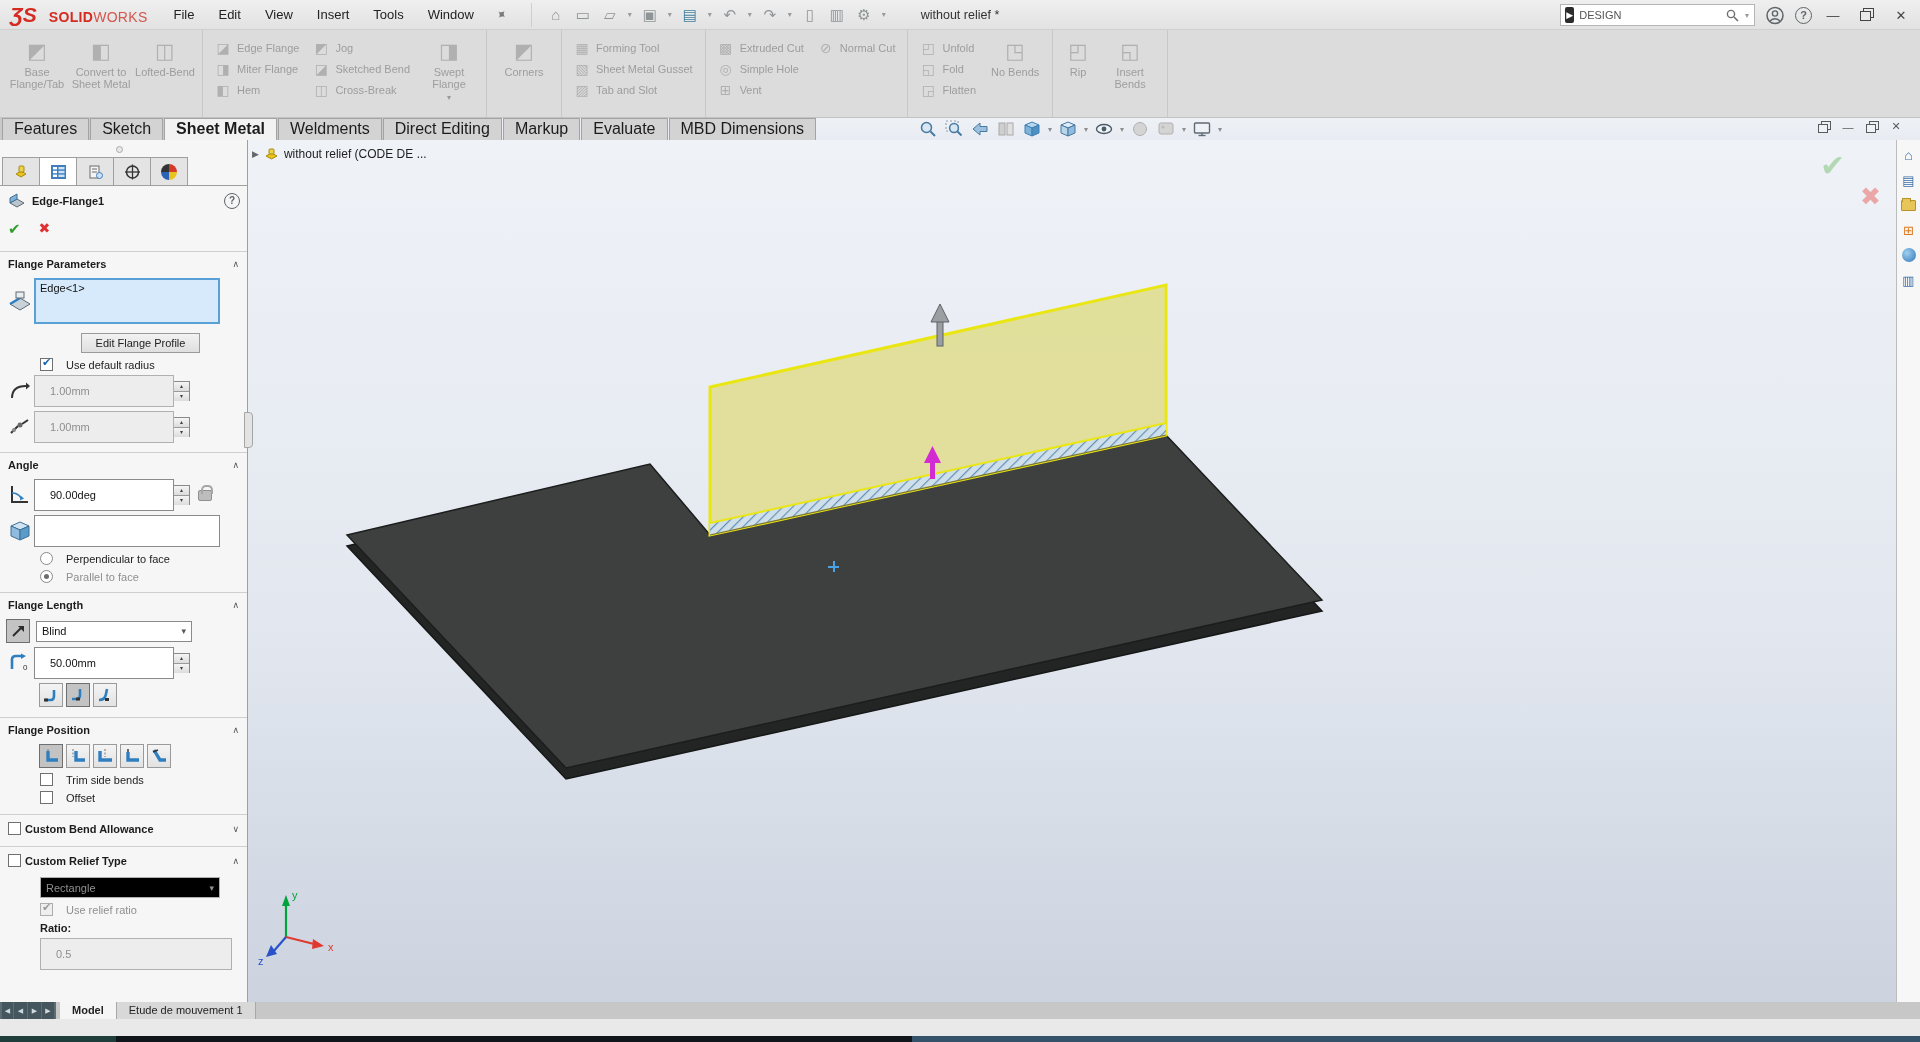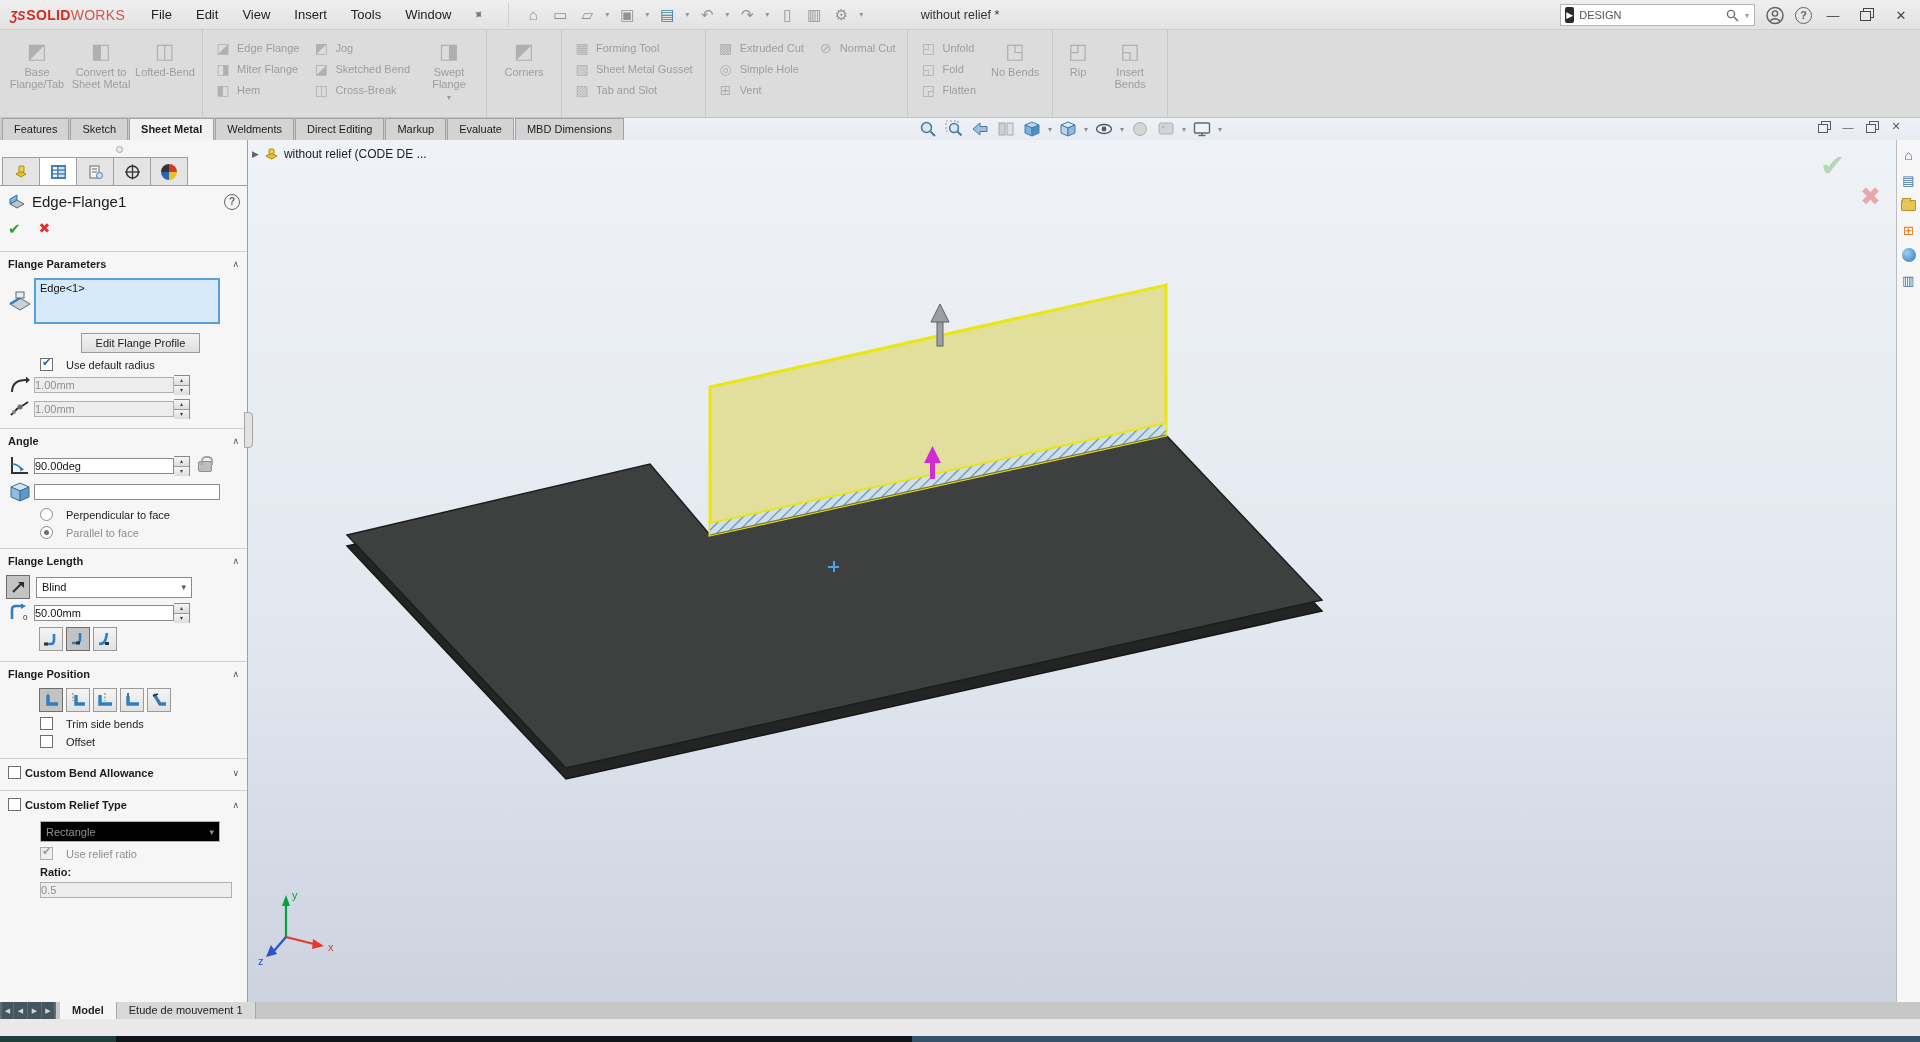--- a/index.html
+++ b/index.html
@@ -6,21 +6,21 @@
   html,body { width:1920px; height:1042px; }
   body { font-family:"Liberation Sans","DejaVu Sans",sans-serif; background:#e9e9e9; overflow:hidden; }
   #app { position:relative; width:1920px; height:1042px; background:#e9e9e9; }
   .abs { position:absolute; }
 
   
   .titlebar { position:absolute; left:0; top:0; width:1920px; height:30px;
     background:linear-gradient(#efefef,#e2e2e2); border-bottom:1px solid #cfcfcf;
     display:flex; align-items:center; }
   .logo { display:flex; align-items:baseline; padding:0 14px 0 10px; }
-  .logo-mark { color:#d42a20; font-weight:bold; font-style:italic; font-size:12px; margin-right:1px; }
+  .logo-mark { color:#d42a20; font-weight:bold; font-style:italic; font-size:21px; margin-right:12px; }
   .logo-bold { color:#d42a20; font-weight:bold; font-size:14px; letter-spacing:.3px; }
   .logo-light { color:#d4564e; font-size:14px; letter-spacing:.3px; }
   .menu-item { font-size:13px; color:#222; padding:0 12px; line-height:30px; cursor:default; }
   .pin { color:#7a7a7a; font-size:13px; padding:0 10px; transform:rotate(40deg); }
   .qat { display:flex; align-items:center; margin-left:14px; border-left:1px solid #cfcfcf; padding-left:12px; gap:3px; }
   .qat-btn { color:#8f9496; font-size:15px; width:24px; height:24px; text-align:center; line-height:24px; }
   .qat-print { color:#3e7f9e; }
   .qat-caret { color:#9a9a9a; font-size:8px; width:10px; text-align:center; }
   .doc-title { position:absolute; left:0; right:0; text-align:center; font-size:12.5px; color:#333; pointer-events:none; }
   .tb-right { position:absolute; right:6px; top:0; height:30px; display:flex; align-items:center; gap:8px; }
@@ -49,21 +49,21 @@
   .rsm { display:flex; align-items:center; gap:6px; height:21px; font-size:11px; color:#9d9d9d;
     padding:0 5px; white-space:nowrap; }
   .rsm .ric { font-size:14px; color:#b0b0b0; width:16px; text-align:center; }
   .rflyout { color:#9a9a9a; font-size:8px; text-align:center; margin-top:2px; }
 
   
   .band { position:absolute; left:0; top:118px; width:1920px; height:22px;
     background:linear-gradient(#eef1f6,#e8ecf2); }
   .tabsbg { position:absolute; left:0; top:0; width:492px; height:22px; background:#c9c9c9; }
   .tabs { position:absolute; left:2px; top:0; height:22px; display:flex; }
-  .tab { font-size:11px; color:#1c1c1c; background:#d3d3d3; border:1px solid #a3a3a3; border-bottom:0;
+  .tab { font-size:16px; color:#1c1c1c; background:#d3d3d3; border:1px solid #a3a3a3; border-bottom:0;
     padding:0 11px; line-height:20px; margin-right:1px; }
   .tab.active { background:#f2f2f2; font-weight:bold; }
   .headsup { position:absolute; left:918px; top:1px; height:20px; display:flex; align-items:center; gap:6px; }
   .hu-ic { width:20px; height:20px; display:flex; align-items:center; justify-content:center; }
   .hu-caret { color:#8f8f8f; font-size:8px; }
   .docwin { position:absolute; right:16px; top:2px; display:flex; align-items:center; gap:9px; }
   .dw-ic { color:#5a5a5a; font-size:11px; width:16px; text-align:center; }
   .dw-restore { width:14px; height:12px; position:relative; }
   .dw-restore::before { content:""; position:absolute; left:4px; top:0; width:8px; height:7px; border:1.2px solid #5a5a5a; }
   .dw-restore::after { content:""; position:absolute; left:1px; top:3px; width:8px; height:7px; border:1.2px solid #5a5a5a; background:#eef1f6; }
@@ -73,21 +73,21 @@
     border-right:1px solid #9f9f9f; font-size:11px; color:#1c1c1c; }
   .splitter-dot { position:absolute; left:116px; top:6px; width:7px; height:7px; border:1px solid #aaa; border-radius:50%; background:#e8e8e8; }
   .pm-tabs { position:absolute; left:2px; top:17px; display:flex; height:29px; }
   .pm-tab { width:38px; height:29px; background:#e4e4e4; border:1px solid #9f9f9f; margin-right:-1px;
     display:flex; align-items:center; justify-content:center; }
   .pm-tab.active { background:#fff; border-bottom-color:#fff; }
   .sphere { width:16px; height:16px; border-radius:50%;
     background:conic-gradient(#d43a2a 0 25%, #e8c21f 25% 50%, #2a62b8 50% 75%, #333 75% 100%); }
   .pm-tabline { position:absolute; left:0; top:45px; width:248px; height:1px; background:#9f9f9f; }
   .pm-head { position:absolute; left:8px; top:53px; display:flex; align-items:center; gap:6px; width:232px; }
-  .pm-title { font-weight:normal; font-size:15px; }
+  .pm-title { font-weight:bold; font-size:11px; }
   .pm-help { margin-left:auto; width:16px; height:16px; border:1.3px solid #5f6467; border-radius:50%;
     color:#5f6467; font-size:10px; line-height:13px; text-align:center; font-weight:bold; }
   .pm-okrow { position:absolute; left:8px; top:80px; display:flex; gap:18px; }
   .ok-check { color:#2e9e2e; font-size:15px; font-weight:bold; }
   .ok-cross { color:#e03030; font-size:14px; font-weight:bold; }
   .pm-body { position:absolute; left:0; top:106px; width:247px; }
   .sec-sep { border-top:1px solid #cfcfcf; margin:5px 0 0 0; }
   .sec-head { display:flex; align-items:center; padding:6px 8px 4px 8px; }
   .sec-title { font-weight:bold; }
   .sec-col { margin-left:auto; color:#555; font-size:9px; }
@@ -98,22 +98,22 @@
   .btn { background:linear-gradient(#f2f2f2,#dfdfdf); border:1px solid #9a9a9a; font-size:11px;
     color:#222; padding:3px 14px; }
   .ef-btn-row { display:flex; justify-content:center; margin:9px 0 4px 34px; }
   .chk-row { display:flex; align-items:center; gap:13px; margin:5px 6px 4px 40px; }
   .chk { width:13px; height:13px; border:1px solid #707070; background:#fff; position:relative; flex:0 0 13px; }
   .chk.checked::after { content:"✔"; position:absolute; left:1px; top:-3px; color:#1a66b0; font-size:11px; }
   .chk.checked.dis::after { color:#9a9a9a; }
   .chk.dis { border-color:#adadad; background:#eee; }
   .radio { width:13px; height:13px; border:1px solid #8a8a8a; border-radius:50%; background:#fff; position:relative; flex:0 0 13px; }
   .radio.sel::after { content:""; position:absolute; left:3px; top:3px; width:5px; height:5px; border-radius:50%; background:#6e6e6e; }
-  .field { height:16px; border:1px solid #8a8a8a; background:#fff; font-size:11px; color:#111;
-    padding:0 0; font-family:inherit; }
+  .field { height:32px; border:1px solid #8a8a8a; background:#fff; font-size:11px; color:#111;
+    padding:0 15px; font-family:inherit; }
   .field.dis { background:#ededed; color:#8f8f8f; border-color:#b0b0b0; }
   .field.w140 { width:140px; }
   .field.w186 { width:186px; }
   .spin { width:16px; height:20px; border:1px solid #8a8a8a; border-left:0; display:flex; flex-direction:column; }
   .spin span { flex:1; font-size:6px; color:#444; text-align:center; line-height:9px; background:linear-gradient(#f5f5f5,#dcdcdc); }
   .spin span + span { border-top:1px solid #9a9a9a; }
   .lock { width:14px; height:11px; background:#bdbdbd; border:1px solid #8f8f8f; border-radius:2px; position:relative; margin-left:8px; }
   .lock::before { content:""; position:absolute; left:2px; top:-6px; width:8px; height:7px;
     border:2px solid #a5a5a5; border-bottom:0; border-radius:5px 5px 0 0; }
   .select { display:flex; align-items:center; height:21px; border:1px solid #8a8a8a; background:#fff; padding:0 5px; }

